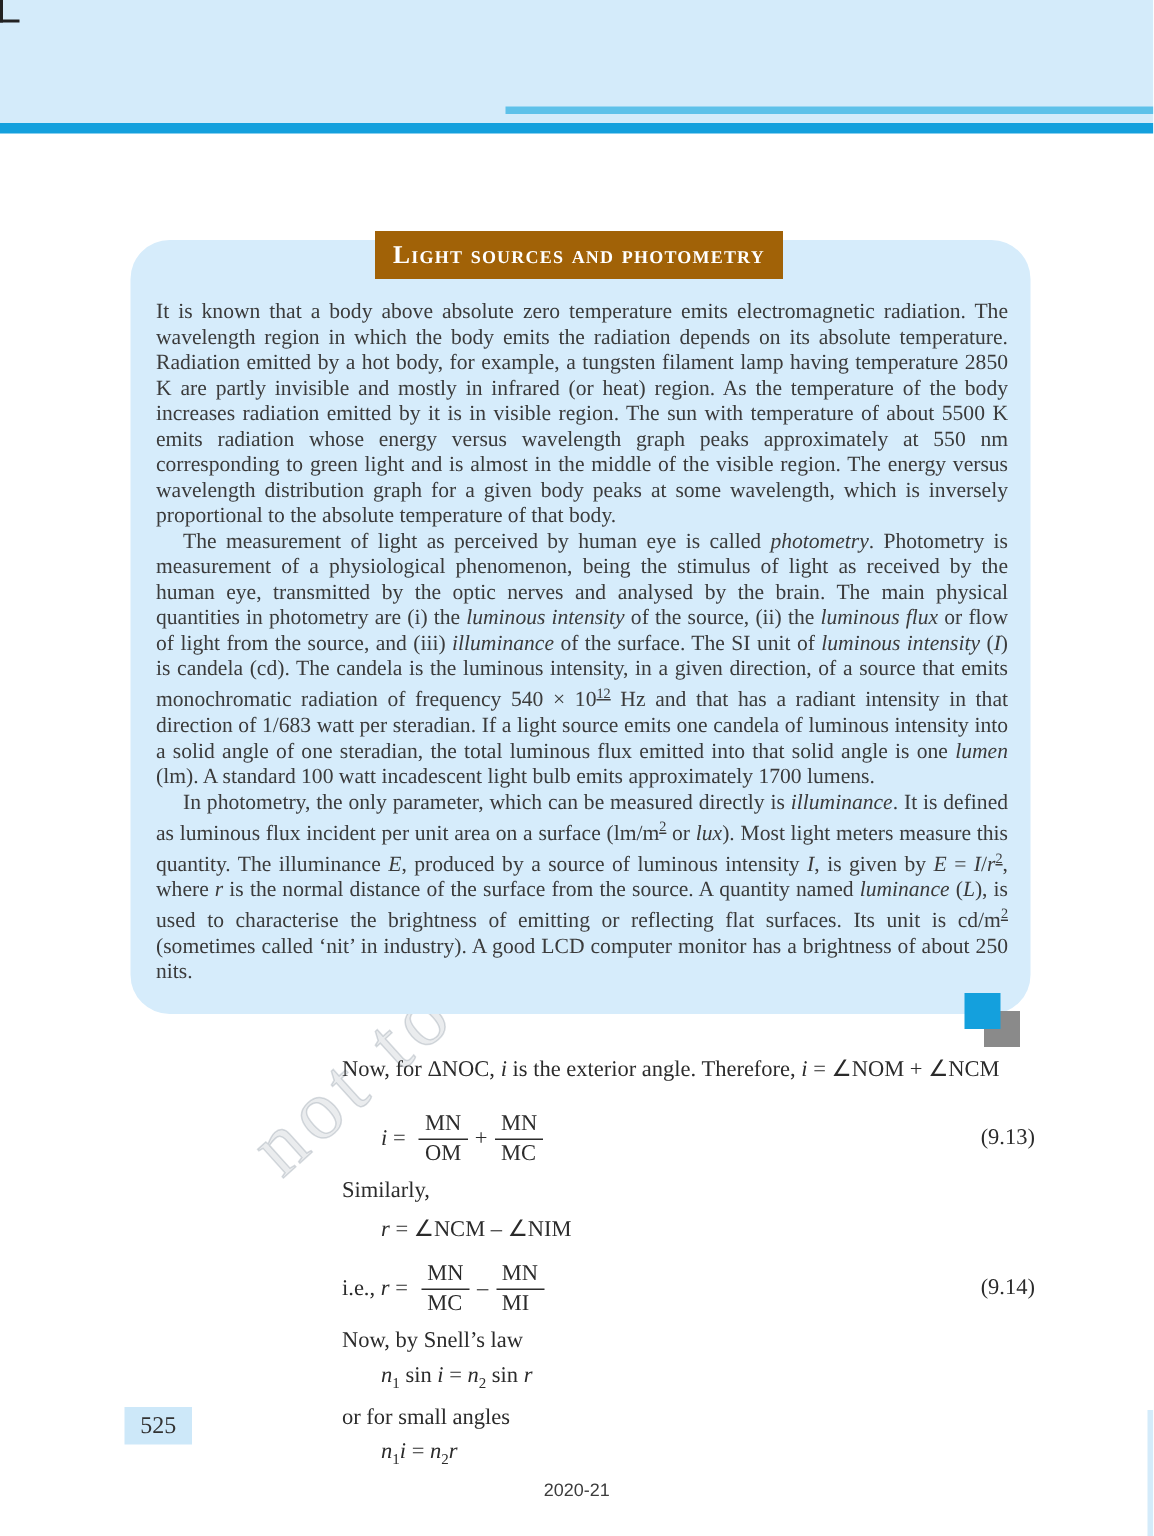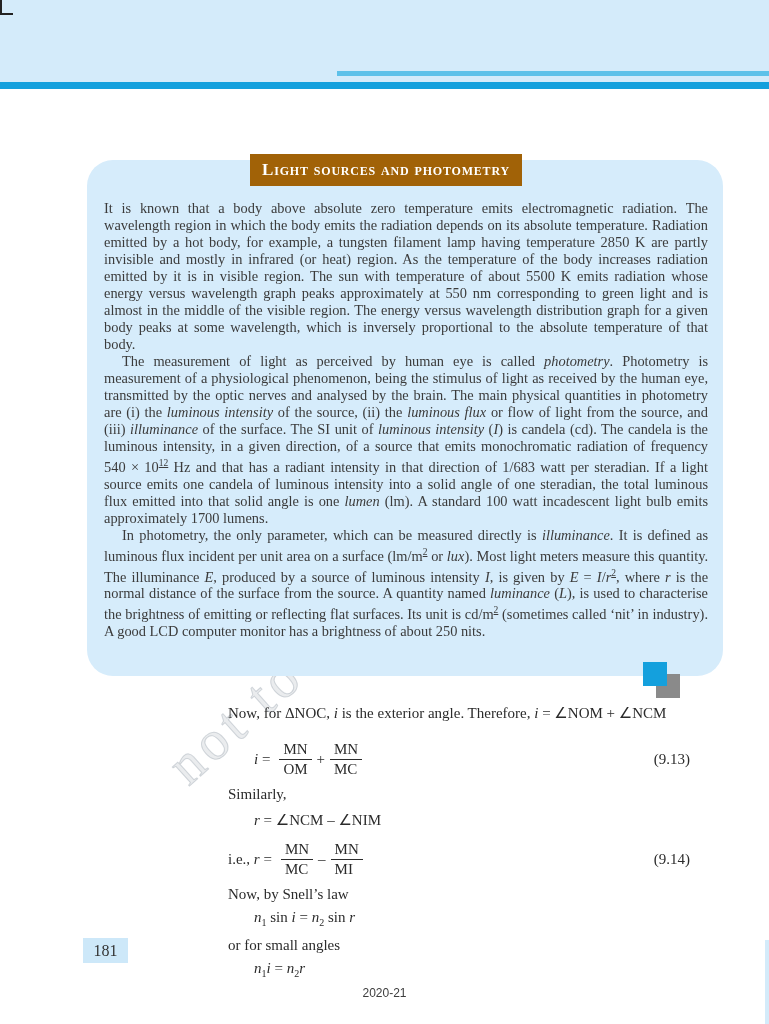--- a/index.html
+++ b/index.html
@@ -27,21 +27,21 @@
   
   .wm { position:absolute; text-align:center; pointer-events:none;
     font-family:"Liberation Serif", serif; transform:rotate(-42deg);
     color:rgba(125,138,152,0.16); -webkit-text-stroke:1px rgba(115,130,145,0.28); }
   .wm-ncert { left:30px; top:460px; width:700px; font-size:88px; letter-spacing:8px;
     color:rgba(125,150,175,0.10); }
   .wm-notice { left:0px; top:548px; width:780px; font-size:56px; letter-spacing:5px; }
 
   
   .panel { position:absolute; left:87px; top:160px; width:600px; height:516px;
-    background:#d6ecfb; border-radius:26px;padding-left:36px; }
+    background:#d6ecfb; border-radius:26px; }
   .panel-title-bar { position:absolute; left:250px; top:154px; width:272px; height:32px;
     background:#a16207; display:flex; align-items:center; justify-content:center; }
   .panel-title { color:#ffffff; font-variant:small-caps; font-weight:bold;
     font-size:17px; letter-spacing:0.8px; }
   .panel-text { position:absolute; left:17px; right:15px; top:40px;
     font-size:14.4px; line-height:17px; color:#3b3b3b; text-align:justify; }
   .panel-text p { margin:0; }
   .panel-text p + p { text-indent:18px; }
   .panel-text sup { font-size:9.5px;text-decoration:underline; }
   .sq-corner-gray { position:absolute; left:656px; top:674px; width:24px; height:24px; background:#8a8a8a; }
@@ -142,18 +142,18 @@
     <div class="drv-line mt5">Now, by Snell’s law</div>
 
     <div class="drv-line indent mt4"><i>n</i><sub>1</sub> sin <i>i</i> = <i>n</i><sub>2</sub> sin <i>r</i></div>
 
     <div class="drv-line mt4">or for small angles</div>
 
     <div class="drv-line indent mt4"><i>n</i><sub>1</sub><i>i</i> = <i>n</i><sub>2</sub><i>r</i></div>
   </div>
 
   <div class="page-number-badge">
-    <span>181</span>
+    <span>525</span>
   </div>
   <div class="footer-year">2020-21</div>
   <div class="edge-sliver"></div>
 
 </div>
 
 </body></html>

